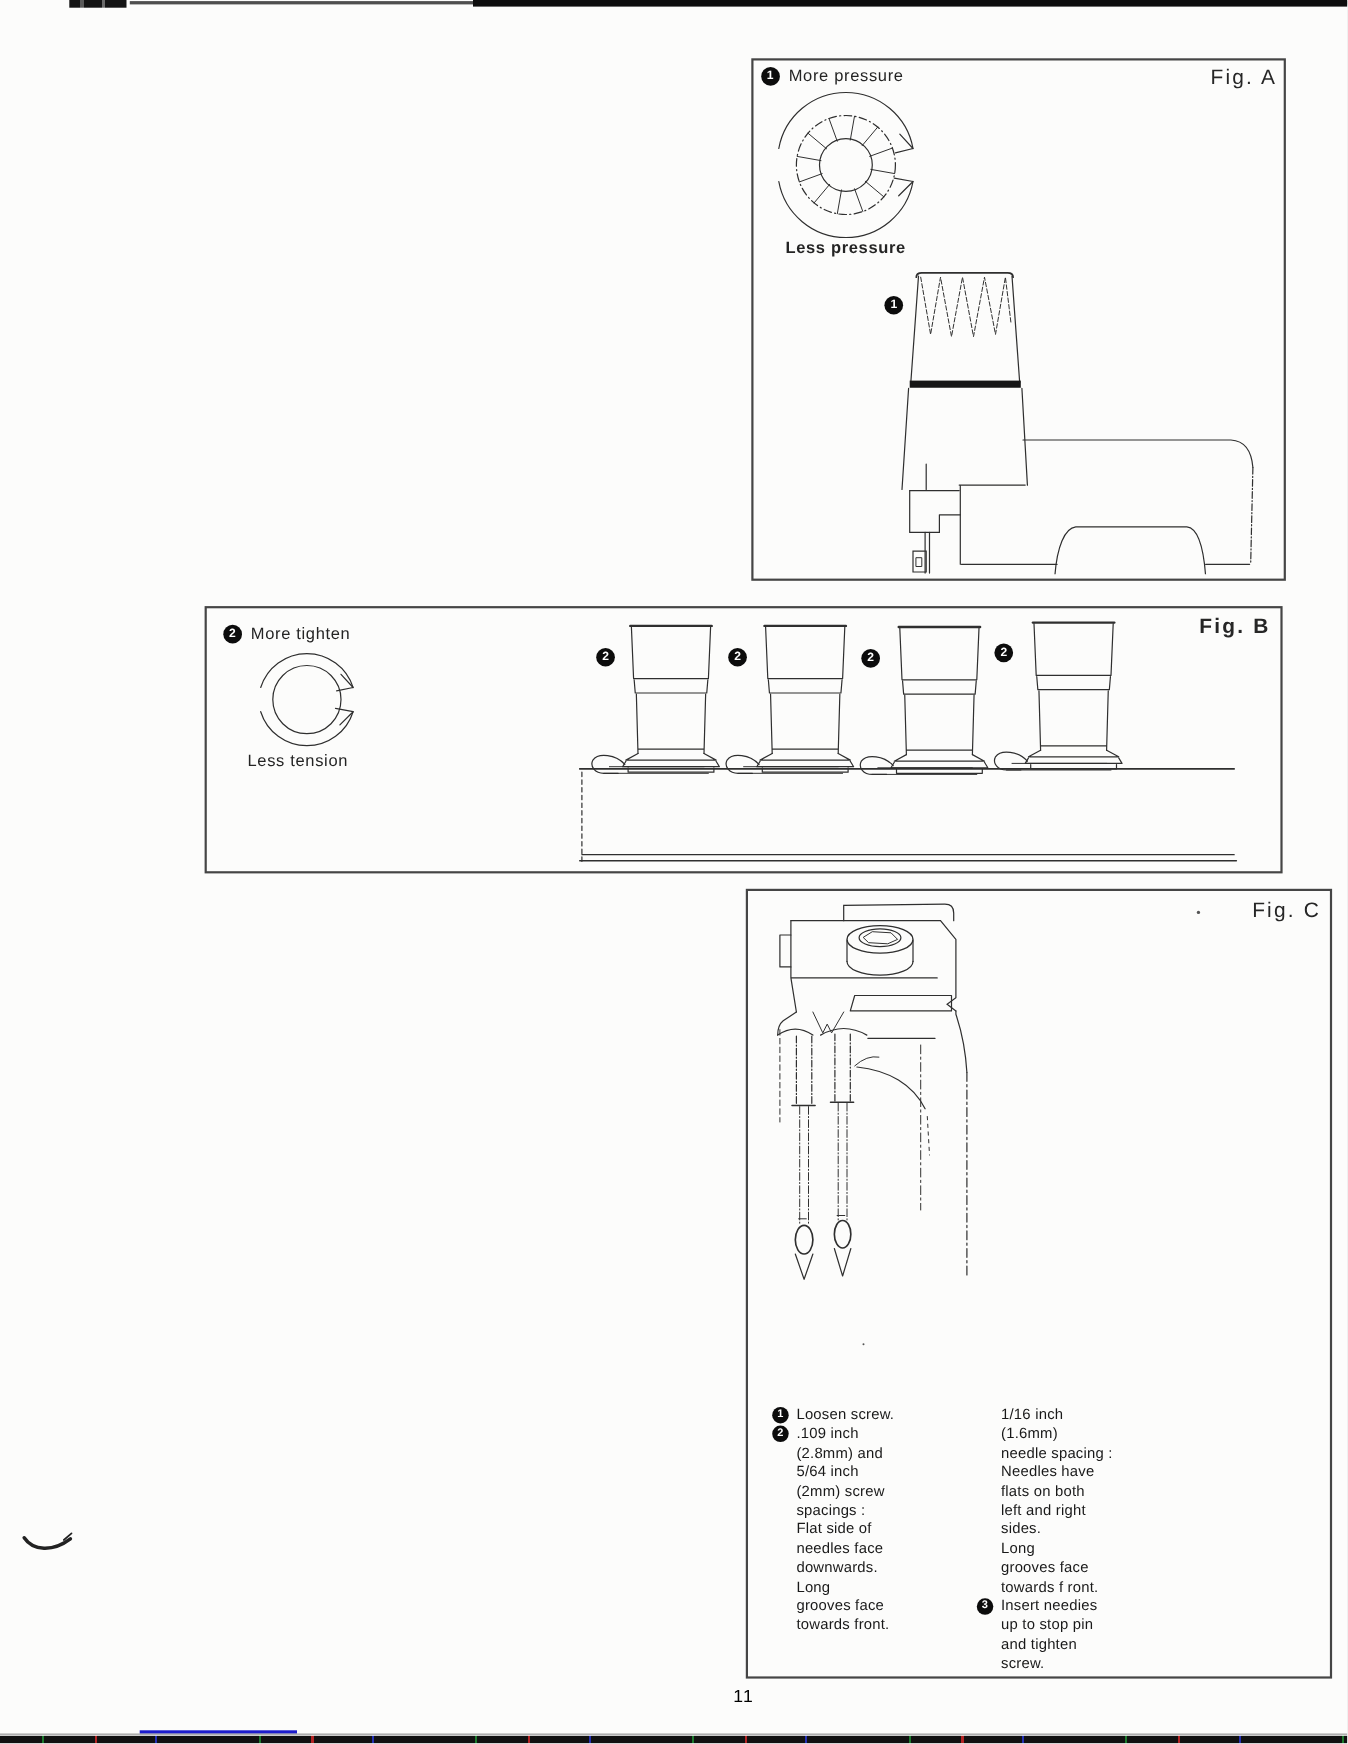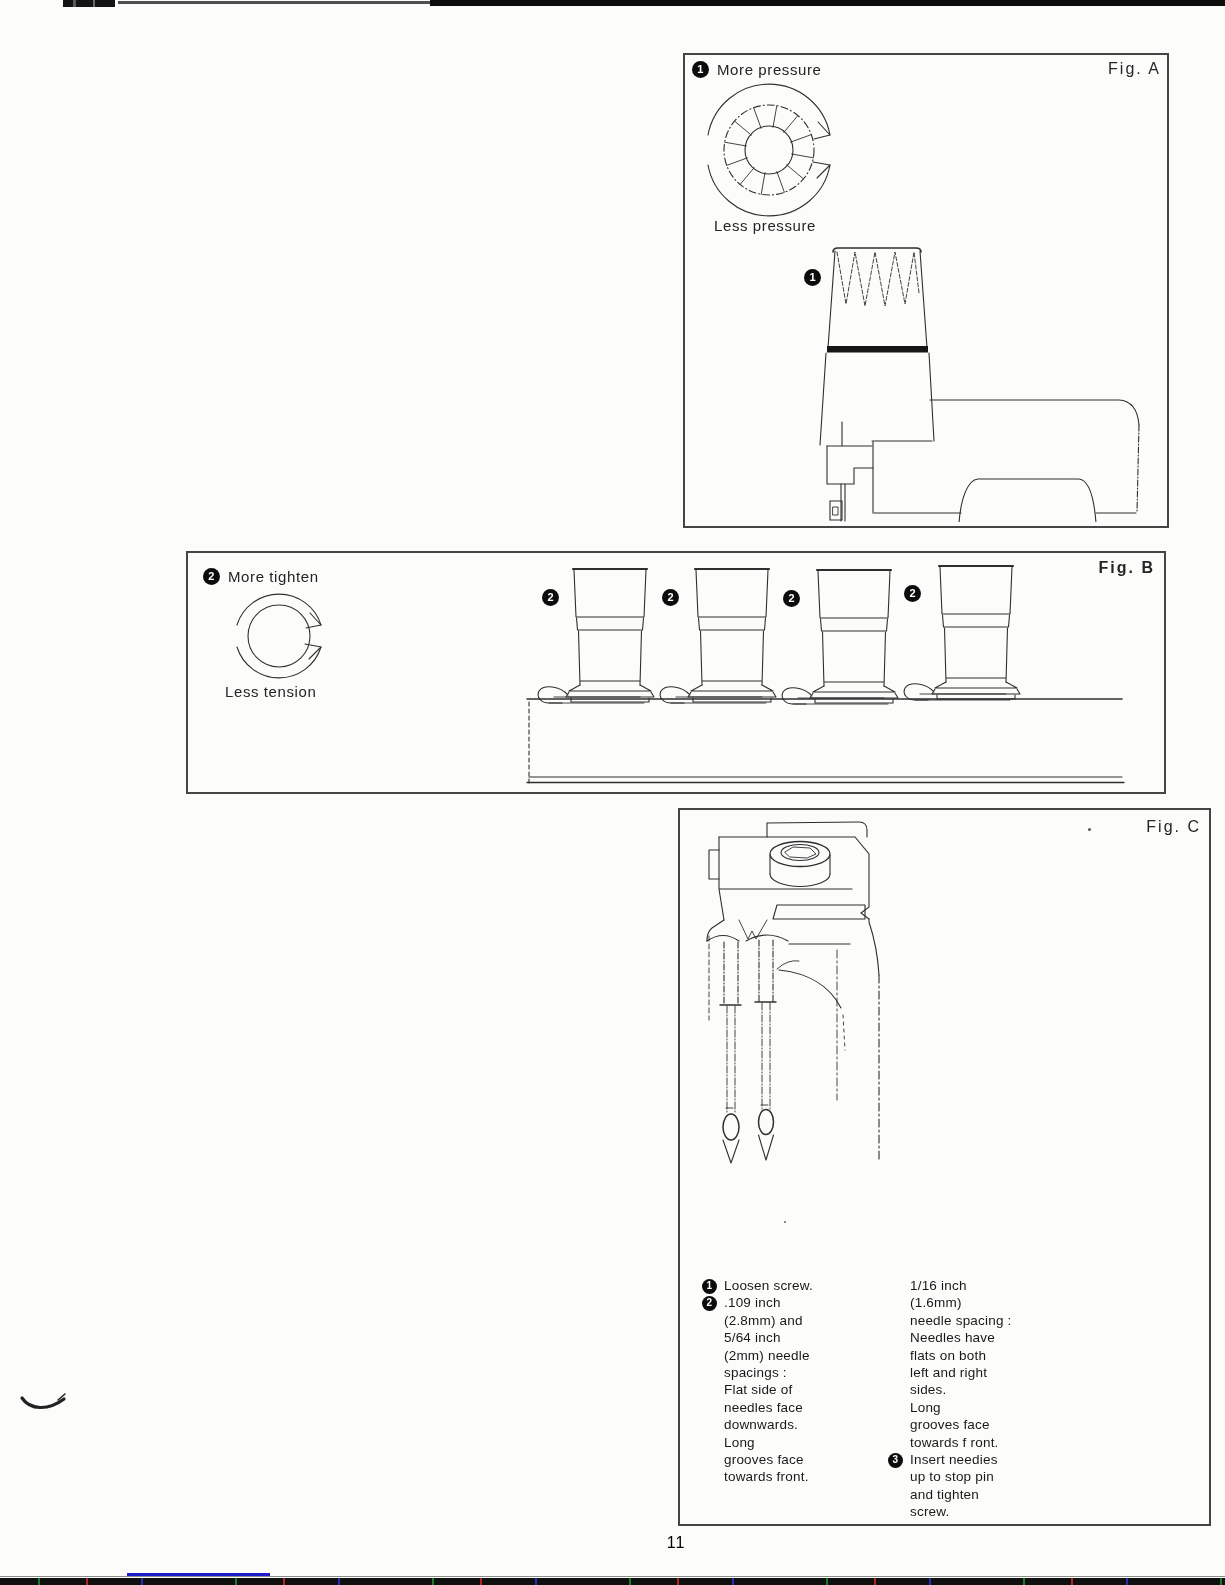--- a/index.html
+++ b/index.html
@@ -5,21 +5,21 @@
   html,body{margin:0;padding:0;background:#e8e8e8;}
   .page{
     position:relative;width:1225px;height:1585px;margin:0 auto;
     background:#fcfcfb;overflow:hidden;
     font-family:"Liberation Sans", sans-serif;color:#1c1c1c;
   }
   .abs{position:absolute;}
   
   .figbox{position:absolute;border:2px solid #454545;background:transparent;}
   .figlabel{
-    position:absolute;font-size:16px;letter-spacing:2px;color:#262626;
+    position:absolute;font-size:19px;letter-spacing:2px;color:#262626;
     white-space:nowrap;
   }
   
   .marker{
     display:inline-flex;align-items:center;justify-content:center;
     width:17px;height:17px;border-radius:50%;background:#0c0c0c;color:#fff;
     font-size:11px;font-weight:bold;flex:0 0 auto;line-height:1;
   }
   .marker.sm{width:15px;height:15px;font-size:10px;}
   .capline{position:absolute;display:flex;align-items:center;gap:8px;
@@ -54,21 +54,21 @@
   <div class="topthin"></div>
   <div class="topthick"></div>
 
   <div class="figbox" style="left:683px;top:53px;width:482px;height:471px;">
     <div class="figlabel" style="right:6px;top:5px;">Fig. A</div>
 
     <div class="capline" style="left:7px;top:6px;">
       <span class="marker">1</span>
       <span>More pressure</span>
     </div>
-    <div class="caption" style="left:29px;top:162px;">Less pressure</div>
+    <div class="caption" style="left:29px;top:162px;font-weight:bold;">Less pressure</div>
 
     <span class="marker" style="position:absolute;left:119px;top:214px;">1</span>
 
     <svg width="478" height="467" viewBox="0 0 478 467" fill="none" stroke="#2f2f2f" stroke-width="1.1" stroke-linecap="round">
 
       <g>
         <circle cx="84" cy="95" r="24"></circle>
         <circle cx="84" cy="95" r="45" stroke-dasharray="7 3 1 3"></circle>
         <g stroke-width="0.9">
           <line x1="84" y1="50" x2="84" y2="72" transform="rotate(10 84 95)"></line>
@@ -233,21 +233,21 @@
         <path d="M 78.5 325 L 86 350 M 93.5 325 L 86 350"></path>
       </g>
       <circle cx="105" cy="412" r="0.9" fill="#555" stroke="none"></circle>
     </svg>
 
     <div class="instr-col" style="left:22px;top:467px;width:135px;">
         <div class="tline"><span class="marker sm">1</span><span>Loosen screw.</span></div>
         <div class="tline"><span class="marker sm">2</span><span>.109 inch</span></div>
         <div class="tline"><span>(2.8mm) and</span></div>
         <div class="tline"><span>5/64 inch</span></div>
-        <div class="tline"><span>(2mm) needle</span></div>
+        <div class="tline"><span>(2mm) screw</span></div>
         <div class="tline"><span>spacings :</span></div>
         <div class="tline"><span>Flat side of</span></div>
         <div class="tline"><span>needles face</span></div>
         <div class="tline"><span>downwards.</span></div>
         <div class="tline"><span>Long</span></div>
         <div class="tline"><span>grooves face</span></div>
         <div class="tline"><span>towards front.</span></div>
       </div>
     <div class="instr-col" style="left:160px;top:467px;width:165px;margin-left:48px;">
         <div class="tline"><span>1/16 inch</span></div>

